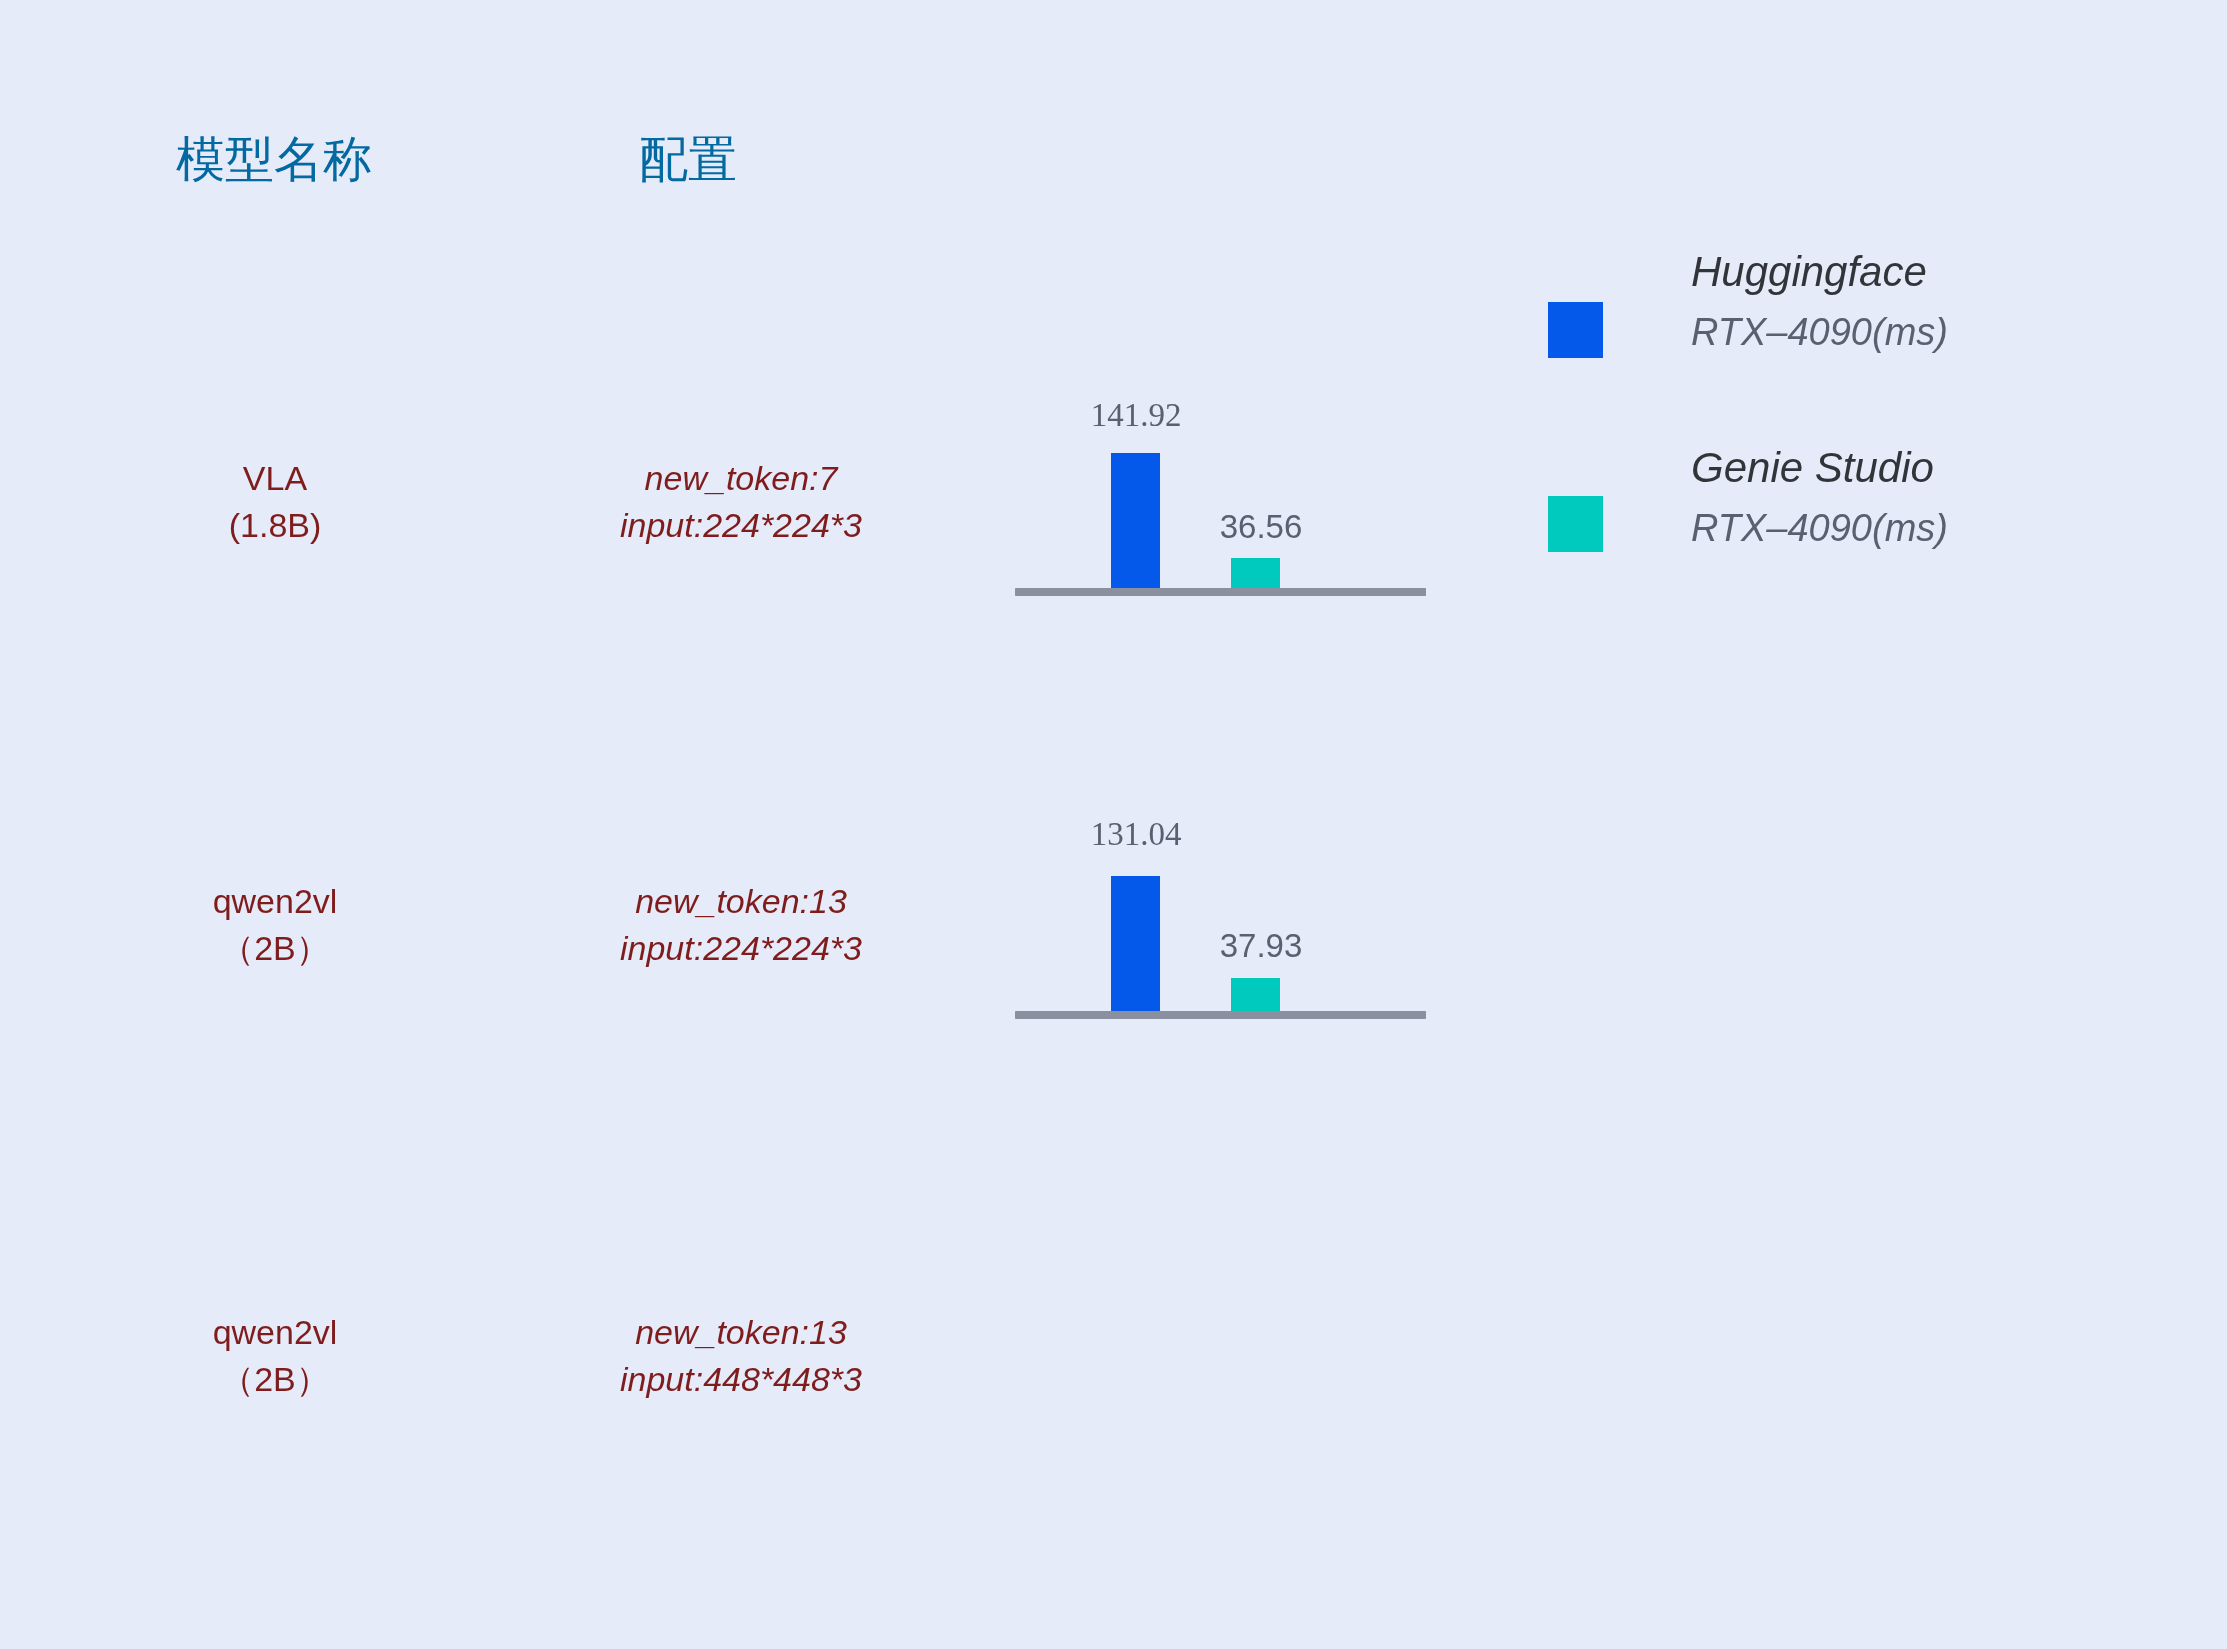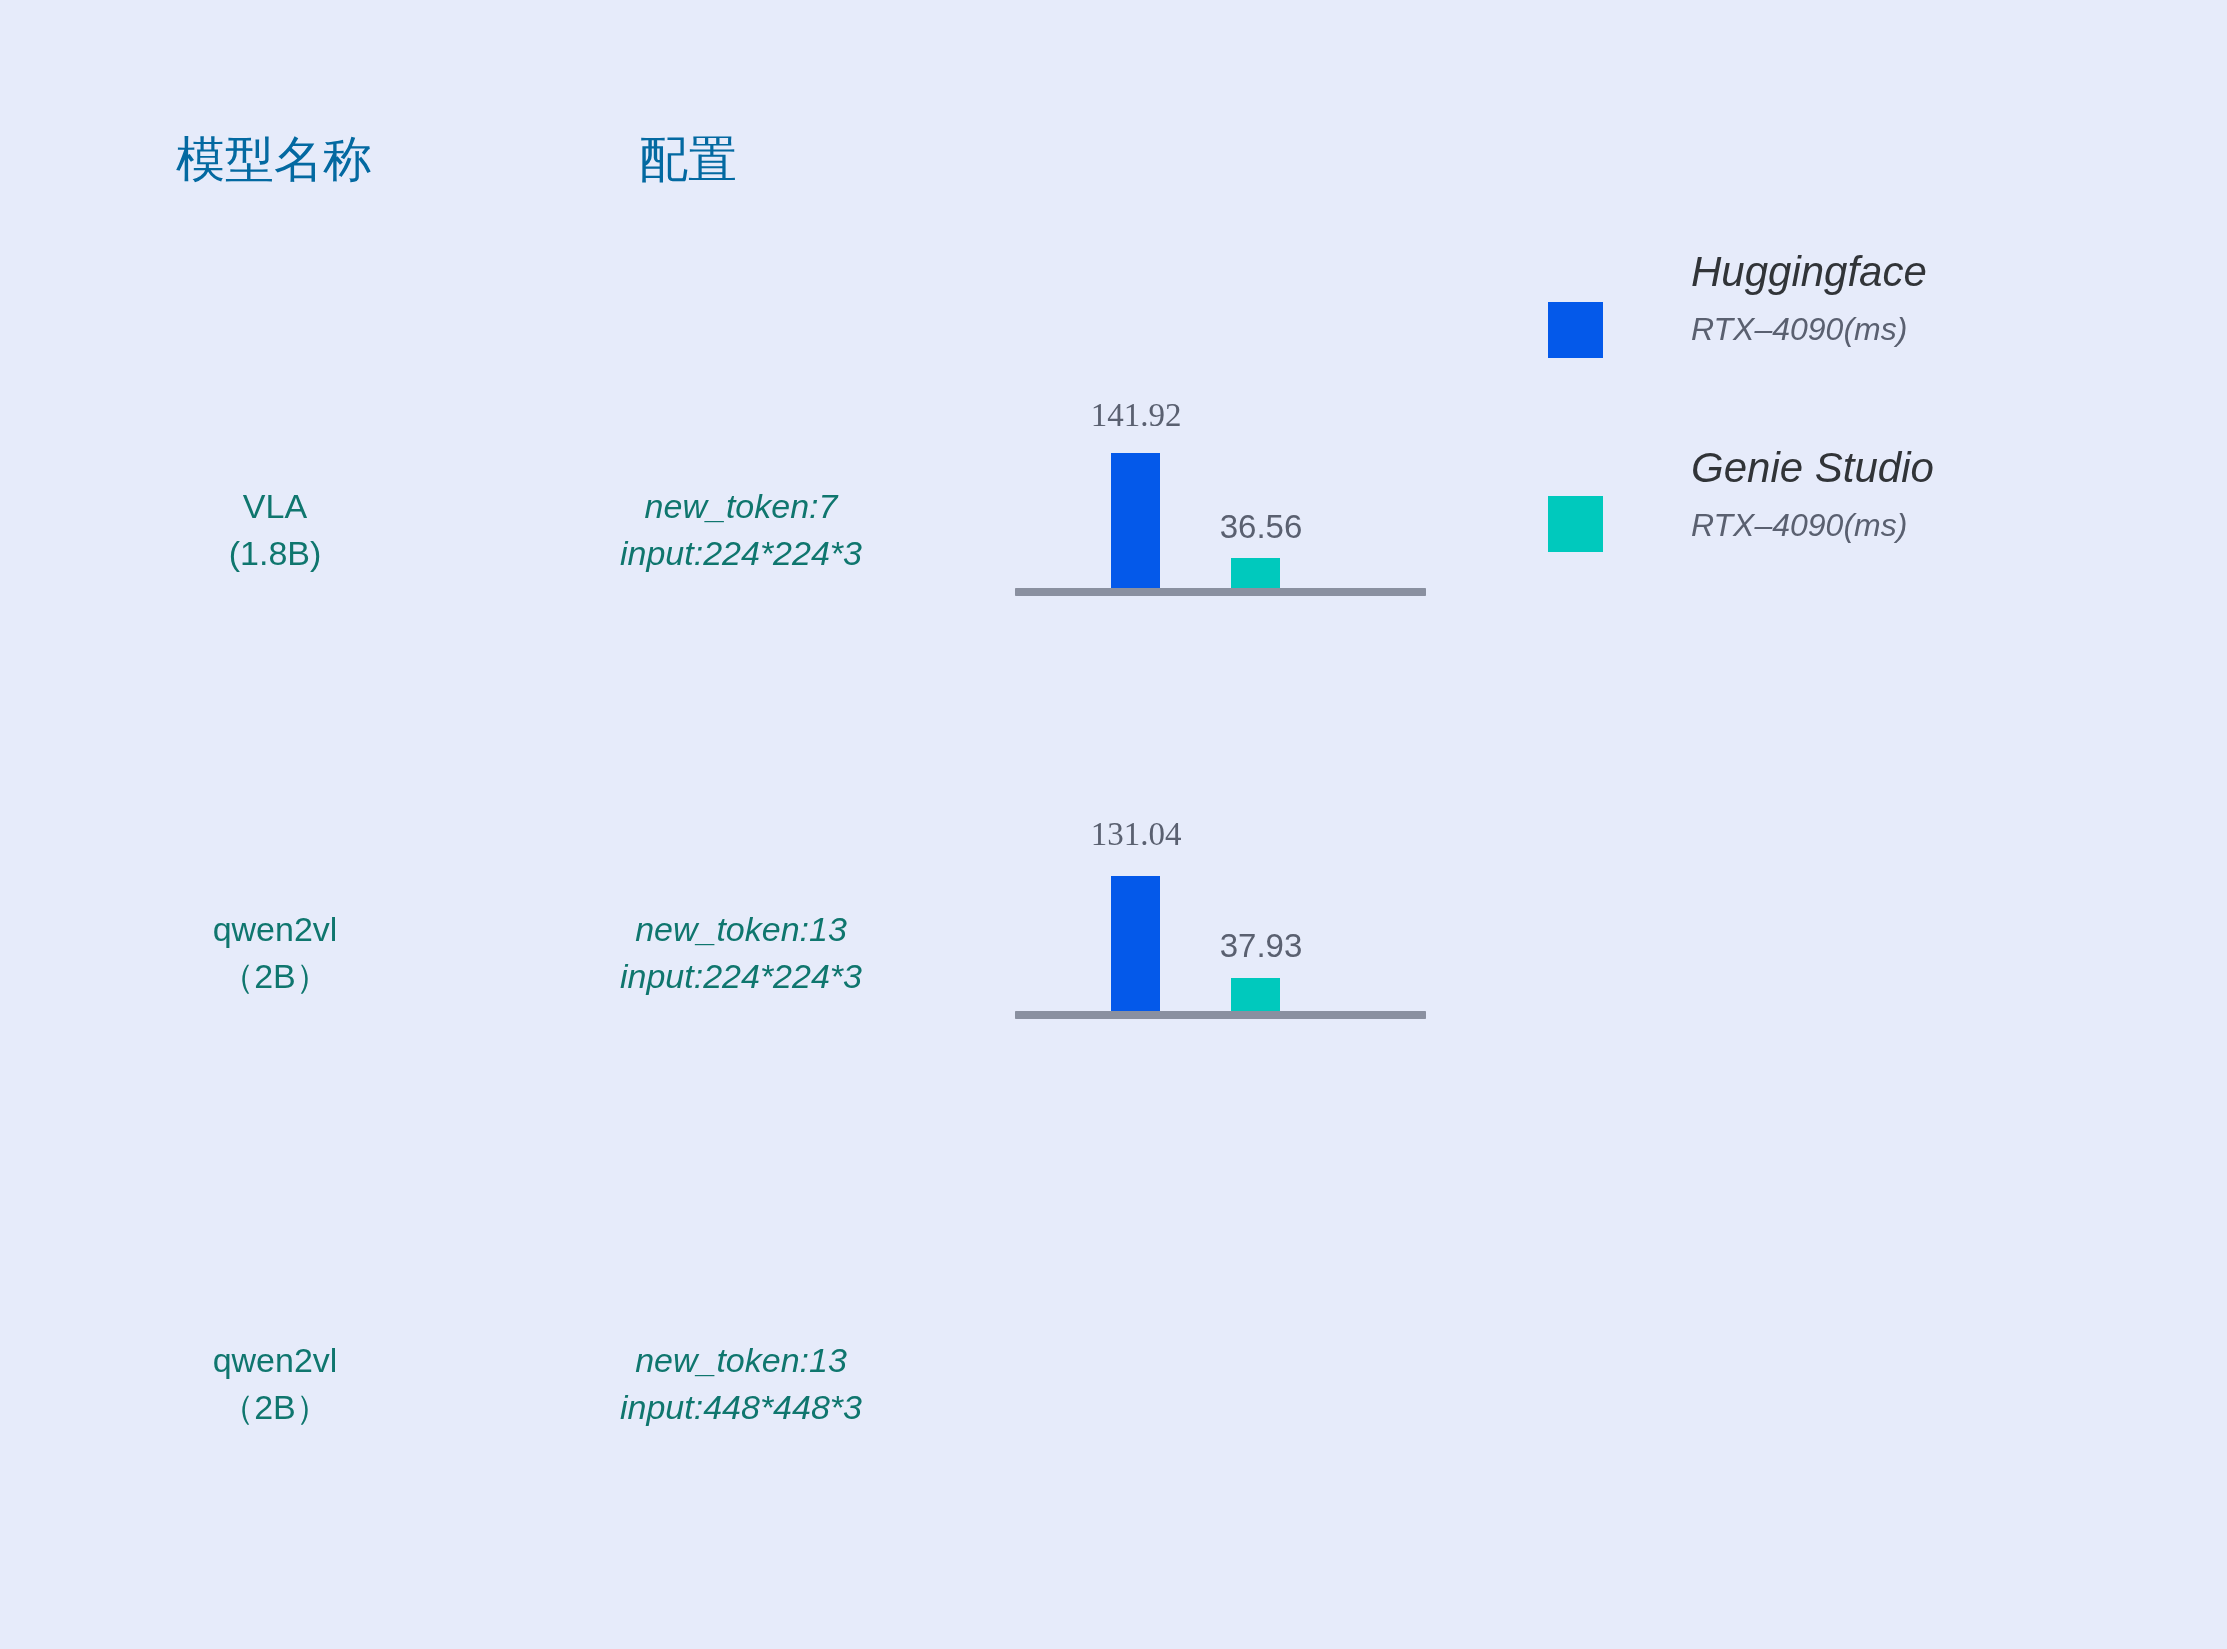--- a/index.html
+++ b/index.html
@@ -39,26 +39,25 @@
     left: 0;
     width: 2227px;
   }
   .row-1 { top: 259px;  height: 345px; }
   .row-2 { top: 682px;  height: 345px; }
   .row-3 { top: 1105px; height: 357px; }
 
   .cell-model,
   .cell-config {
     position: absolute;
-    color: #0f766e;
+    color: #7f1d1d;
     font-size: 34px;
     line-height: 1.38;
     text-align: center;
     white-space: nowrap;
-    margin-top: 28px;
   }
   .cell-model  { left: 118px; width: 314px; }
   .cell-config { left: 455px; width: 572px; font-style: italic; }
 
   .row-1 .cell-model,
   .row-1 .cell-config { top: 196px; }
   .row-2 .cell-model,
   .row-2 .cell-config { top: 196px; }
   .row-3 .cell-model,
   .row-3 .cell-config { top: 204px; }
@@ -140,21 +139,21 @@
   .legend-title {
     display: block;
     font-size: 42px;
     line-height: 1;
     color: #313438;
     white-space: nowrap;
   }
   .legend-sub {
     display: block;
     margin-top: 20.4px;
-    font-size: 32px;
+    font-size: 38px;
     line-height: 1;
     color: #5a6070;
     white-space: nowrap;
   }
 </style>
 </head>
 <body>
 
 <div id="stage">
 

